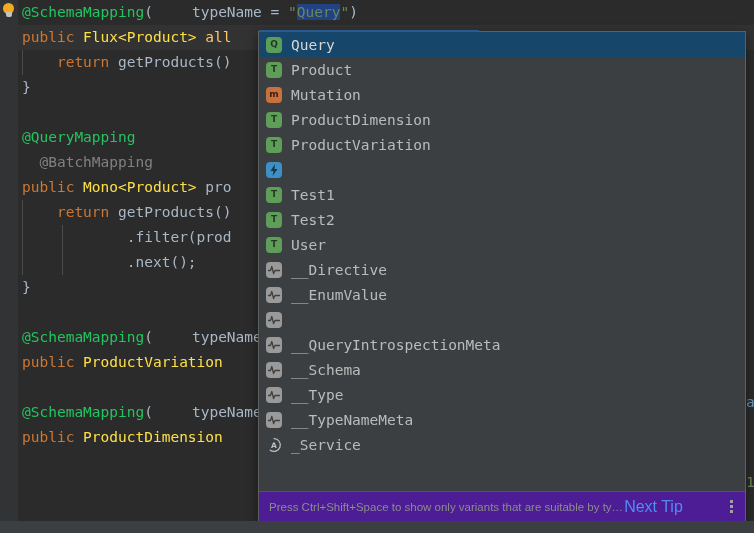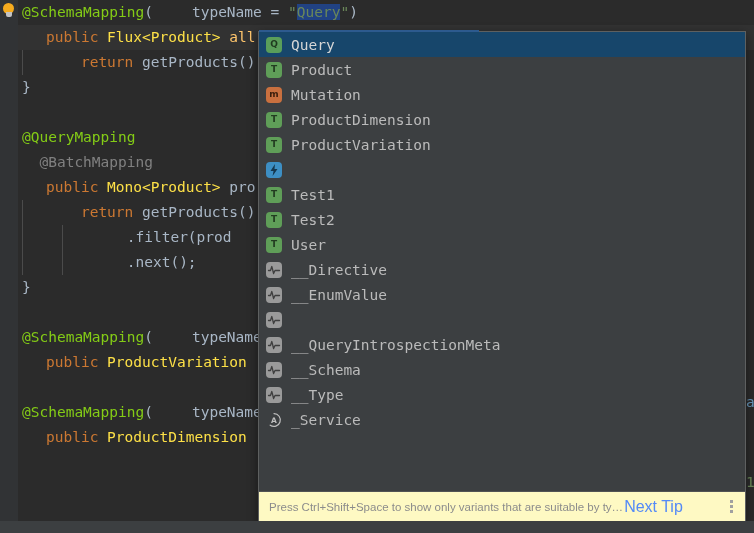--- a/index.html
+++ b/index.html
@@ -91,22 +91,22 @@
     background: #4b4b4b;
   }
   .guide2::after {
     content: "";
     position: absolute;
     left: 44px; top: 0; bottom: 0;
     width: 1px;
     background: #4b4b4b;
   }
 
-  .tok-ann   { color: #84cc16; }
-  .tok-kw    { color: #cc7832; margin-left: 24px; }
+  .tok-ann   { color: #22c55e; }
+  .tok-kw    { color: #cc7832; }
   .tok-type  { color: #fde047; }
   .tok-ident { color: #a9b7c6; margin-left: 39px; }
   .tok-plain { color: #a9b7c6; }
   .tok-str   { color: #6a8759; }
   .tok-gray  { color: #808080; }
   .tok-fn    { color: #ffc66d; margin-top: 28px; }
   .tok-sel   { background: #214283; color: #6a8759; }
 
   
   .popup {
@@ -180,21 +180,21 @@
   .ic-q .glyph, .ic-t .glyph, .ic-m .glyph {
     font-size: 9px;
     font-weight: bold;
   }
 
   
   .popup-footer {
     height: 30px;
     flex: 0 0 30px;
     border-top: 1px solid #515354;
-    background: #fef9c3;
+    background: #4c1d95;
     display: flex;
     align-items: center;
     padding: 0 6px 0 10px;
     box-sizing: border-box;
     font-family: "Liberation Sans", sans-serif;
   }
   .hint-text {
     color: #8c8c8c;
     font-size: 11.5px;
     white-space: nowrap;
@@ -361,20 +361,28 @@
           </span>
           <span class="label">__Schema</span>
         </li>
         <li class="item">
           <span class="ic ic-d">
             <svg width="16" height="16" viewBox="0 0 16 16">
               <polyline points="2.5,8.5 4.5,8.5 5.8,4.5 7.6,11.5 9,8.5 13.5,8.5" fill="none" stroke="#3f3f3f" stroke-width="1.3" stroke-linejoin="round" stroke-linecap="round"></polyline>
             </svg>
           </span>
           <span class="label">__Type</span>
+        </li>
+        <li class="item">
+          <span class="ic ic-d">
+            <svg width="16" height="16" viewBox="0 0 16 16">
+              <polyline points="2.5,8.5 4.5,8.5 5.8,4.5 7.6,11.5 9,8.5 13.5,8.5" fill="none" stroke="#3f3f3f" stroke-width="1.3" stroke-linejoin="round" stroke-linecap="round"></polyline>
+            </svg>
+          </span>
+          <span class="label">__TypeNameMeta</span>
         </li>
         <li class="item">
           <span class="ic ic-a">
             <svg width="16" height="16" viewBox="0 0 16 16">
               <path d="M8 1.6 A6.4 6.4 0 1 1 4.2 13.2" fill="none" stroke="#c0c0c0" stroke-width="1.2" stroke-linecap="round"></path>
               <text x="8" y="11" font-size="7.5" font-family="DejaVu Sans, sans-serif" fill="#c0c0c0" text-anchor="middle">A</text>
             </svg>
           </span>
           <span class="label">_Service</span>
         </li>

